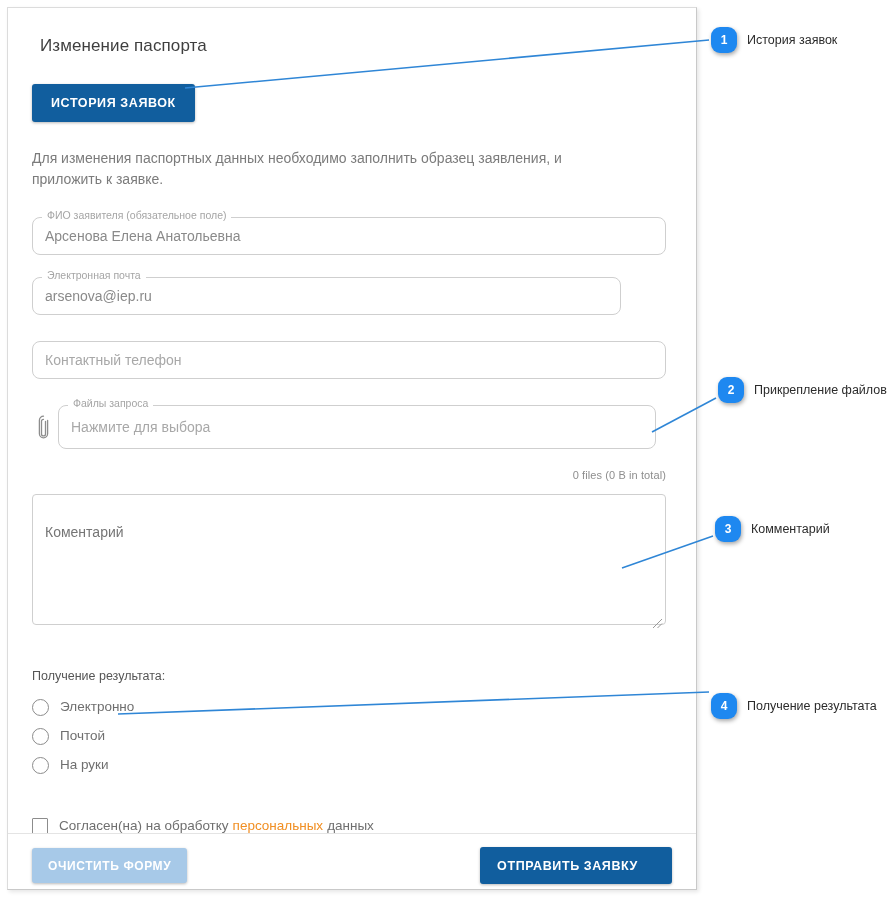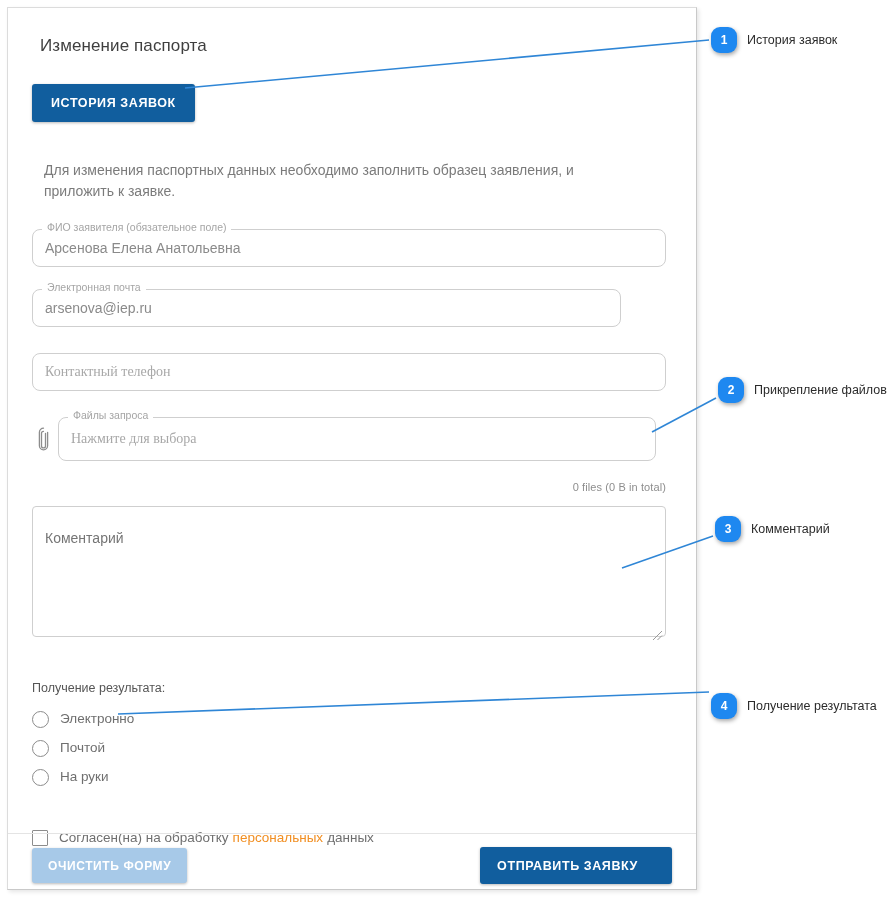--- a/index.html
+++ b/index.html
@@ -82,21 +82,21 @@
     padding: 13px 34px 12px 17px;
   }
   .btn-muted {
     background: #a7c9e8;
     padding: 12px 16px 11px 16px;
     font-size: 12px;
   }
 
   
   .intro {
-    margin: 12px;
+    margin: 0;
     padding-top: 26px;
     font-size: 14px;
     line-height: 1.55;
     color: #7b7b7b;
     max-width: 600px;
   }
 
   
   .field {
     position: relative;
@@ -123,21 +123,20 @@
     line-height: 1;
     white-space: nowrap;
   }
   .field-value {
     font-size: 14px;
     color: #8a8a8a;
   }
   .field-placeholder {
     font-size: 14px;
     color: #a8a8a8;
-    font-family: Liberation Serif, serif;
   }
 
   .field-name   { width: 634px; margin-top: 26px; }
   .field-email  { width: 589px; margin-top: 22px; }
   .field-phone  { width: 634px; margin-top: 26px; }
 
   
   .file-row {
     display: flex;
     align-items: center;
@@ -174,21 +173,21 @@
     position: relative;
     margin-top: 13px;
     width: 634px;
   }
   .comment-box {
     width: 634px;
     height: 131px;
     border: 1px solid #cfcfcf;
     border-radius: 4px;
     box-sizing: border-box;
-    padding: 23px 12px;
+    padding: 29px 12px;
     font-family: inherit;
     font-size: 14px;
     color: #a8a8a8;
     background: #fff;
     resize: none;
   }
   .resize-grip {
     position: absolute;
     right: 3px;
     bottom: 3px;

